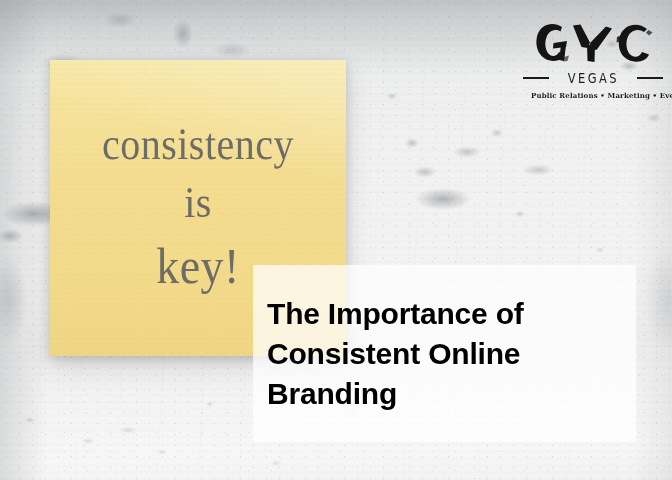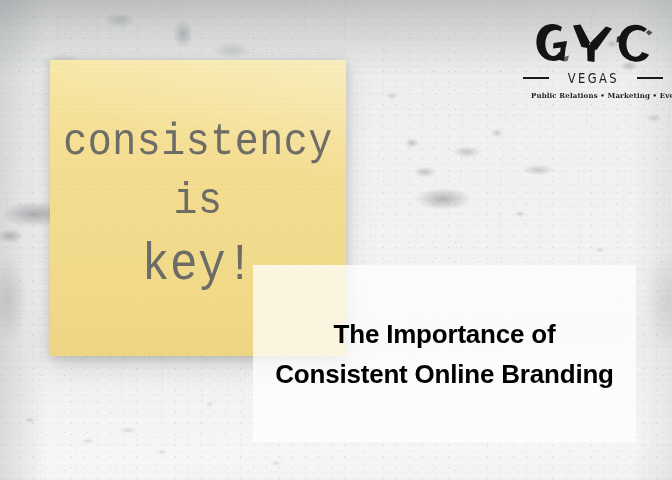--- a/index.html
+++ b/index.html
@@ -149,21 +149,21 @@
   .note-text {
     position: absolute;
     inset: 0;
     display: flex;
     flex-direction: column;
     align-items: center;
     justify-content: flex-start;
     padding-top: 62px;
     box-sizing: border-box;
     color: #6d6c66;
-    font-family: Liberation Mono, monospace;
+    font-family: Liberation Serif, serif;
     font-weight: 300;
     letter-spacing: .5px;
     text-align: center;
     user-select: none;
     border-radius: 11px;
   }
   .note-line1 {
     font-size: 40px;
     line-height: 44px;
     transform: scaleY(1.12);
@@ -198,23 +198,22 @@
     width: 383px;
     height: 177px;
     display: flex;
     align-items: center;
     justify-content: center;
     box-sizing: border-box;
     padding: 0 14px;
     color: #000000;
     font-family: "Liberation Sans", sans-serif;
     font-weight: bold;
-    font-size: 26px;
+    font-size: 30px;
     line-height: 40px;
-    text-align: center;
     letter-spacing: -0.2px;
   }
 
   
   .logo {
     position: absolute;
     left: 531px;
     top: 17px;
     width: 124px;
     height: 92px;

